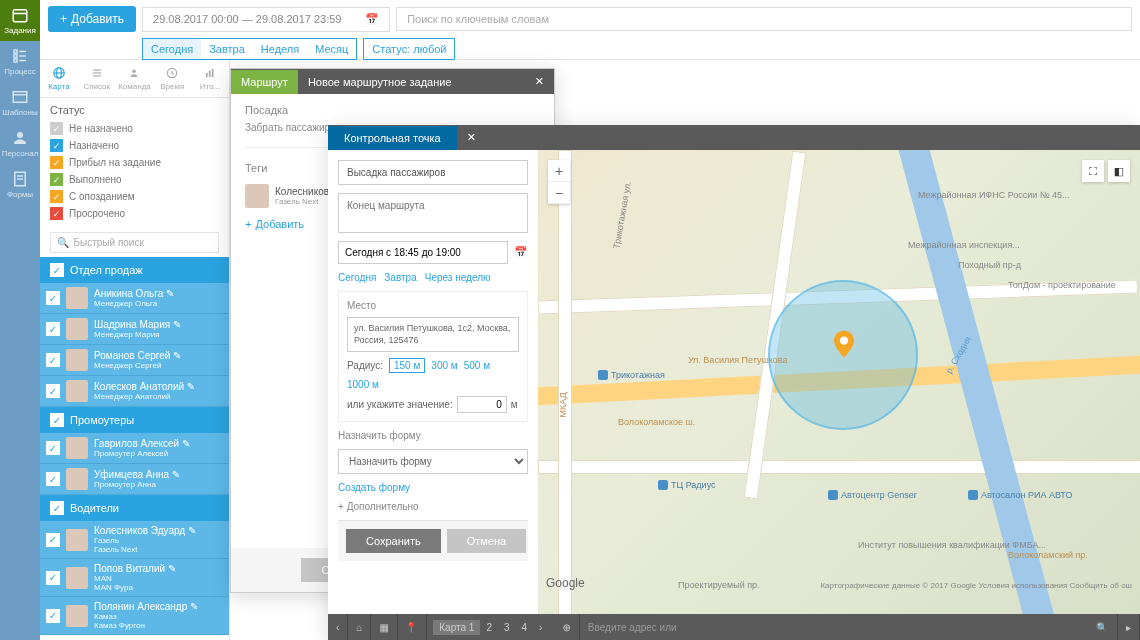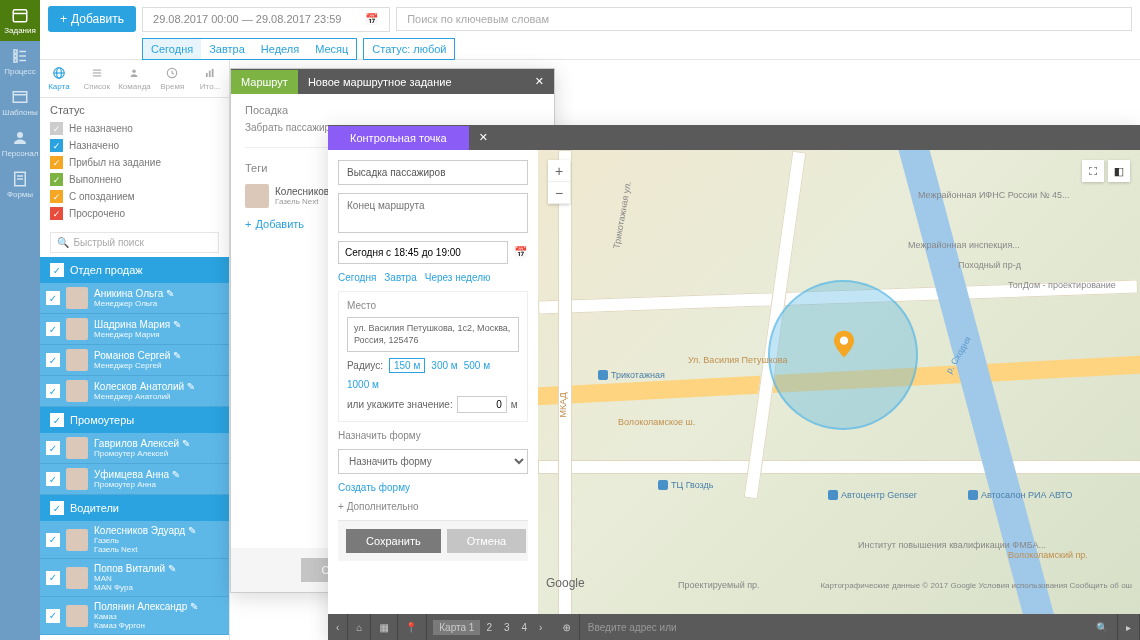--- a/index.html
+++ b/index.html
@@ -55,21 +55,21 @@
 .route-tags-label { color: #888; font-size: 11px; margin: 10px 0 6px; }
 .route-person { display: flex; align-items: center; gap: 6px; padding: 4px 0; }
 .route-avatar { width: 24px; height: 24px; background: #dcc8b8; border-radius: 2px; }
 .route-add { color: #2aa3e0; font-size: 11px; margin-top: 6px; cursor: pointer; display: flex; align-items: center; gap: 4px; }
 .route-footer { position: absolute; bottom: 0; left: 0; right: 0; padding: 10px; display: flex; gap: 8px; justify-content: center; background: #f5f5f5; }
 .btn-gray { background: #c5c5c5; color: #fff; padding: 6px 20px; border: none; font-size: 11px; }
 
 
 .cp-modal { position: absolute; left: 328px; top: 125px; right: 0; bottom: 0; background: #fff; box-shadow: 0 4px 20px rgba(0,0,0,0.15); display: flex; flex-direction: column; }
 .cp-header { background: #5a5a5a; color: #fff; display: flex; align-items: center; }
-.cp-header-tag { background: #8b5cf6; padding: 6px 22px; font-size: 11px; }
+.cp-header-tag { background: #0369a1; padding: 6px 16px; font-size: 11px; }
 .cp-header-title { padding: 6px 10px; font-size: 11px; flex: 1; }
 .cp-body { display: flex; flex: 1; overflow: hidden; }
 .cp-form { width: 210px; padding: 10px; display: flex; flex-direction: column; gap: 8px; overflow-y: auto; }
 .cp-input { border: 1px solid #ccc; padding: 6px 8px; font-size: 10px; color: #555; width: 100%; }
 .cp-textarea { border: 1px solid #ccc; padding: 6px 8px; font-size: 10px; color: #888; width: 100%; height: 40px; resize: none; }
 .cp-time-row { display: flex; align-items: center; gap: 6px; }
 .cp-time-input { border: 1px solid #ccc; padding: 5px 6px; font-size: 10px; flex: 1; }
 .cp-links { display: flex; gap: 8px; font-size: 10px; }
 .cp-link { color: #2aa3e0; cursor: pointer; }
 .cp-place-label { color: #888; font-size: 10px; }
@@ -435,21 +435,21 @@
           </svg>
       </div>
       <div class="map-poi" style="left:60px;top:220px">
           <div class="poi-dot"></div>
           <span>Трикотажная</span>
         </div>
       <div class="map-label" style="left:150px;top:205px;color:#c09050">Ул. Василия Петушкова</div>
       <div class="map-label" style="left:80px;top:267px;color:#c09050">Волоколамское ш.</div>
       <div class="map-poi" style="left:120px;top:330px">
           <div class="poi-dot"></div>
-          <span>ТЦ Гвоздь</span>
+          <span>ТЦ Радиус</span>
         </div>
       <div class="map-label" style="left:400px;top:200px;color:#5a9acc;transform:rotate(-60deg)">р. Сходня</div>
       <div class="map-label" style="left:380px;top:40px">Межрайонная ИФНС России № 45...</div>
       <div class="map-label" style="left:370px;top:90px">Межрайонная инспекция...</div>
       <div class="map-label" style="left:470px;top:130px">ТопДом - проектирование</div>
       <div class="map-poi" style="left:290px;top:340px">
           <div class="poi-dot"></div>
           <span>Автоцентр Genser</span>
         </div>
       <div class="map-poi" style="left:430px;top:340px">

